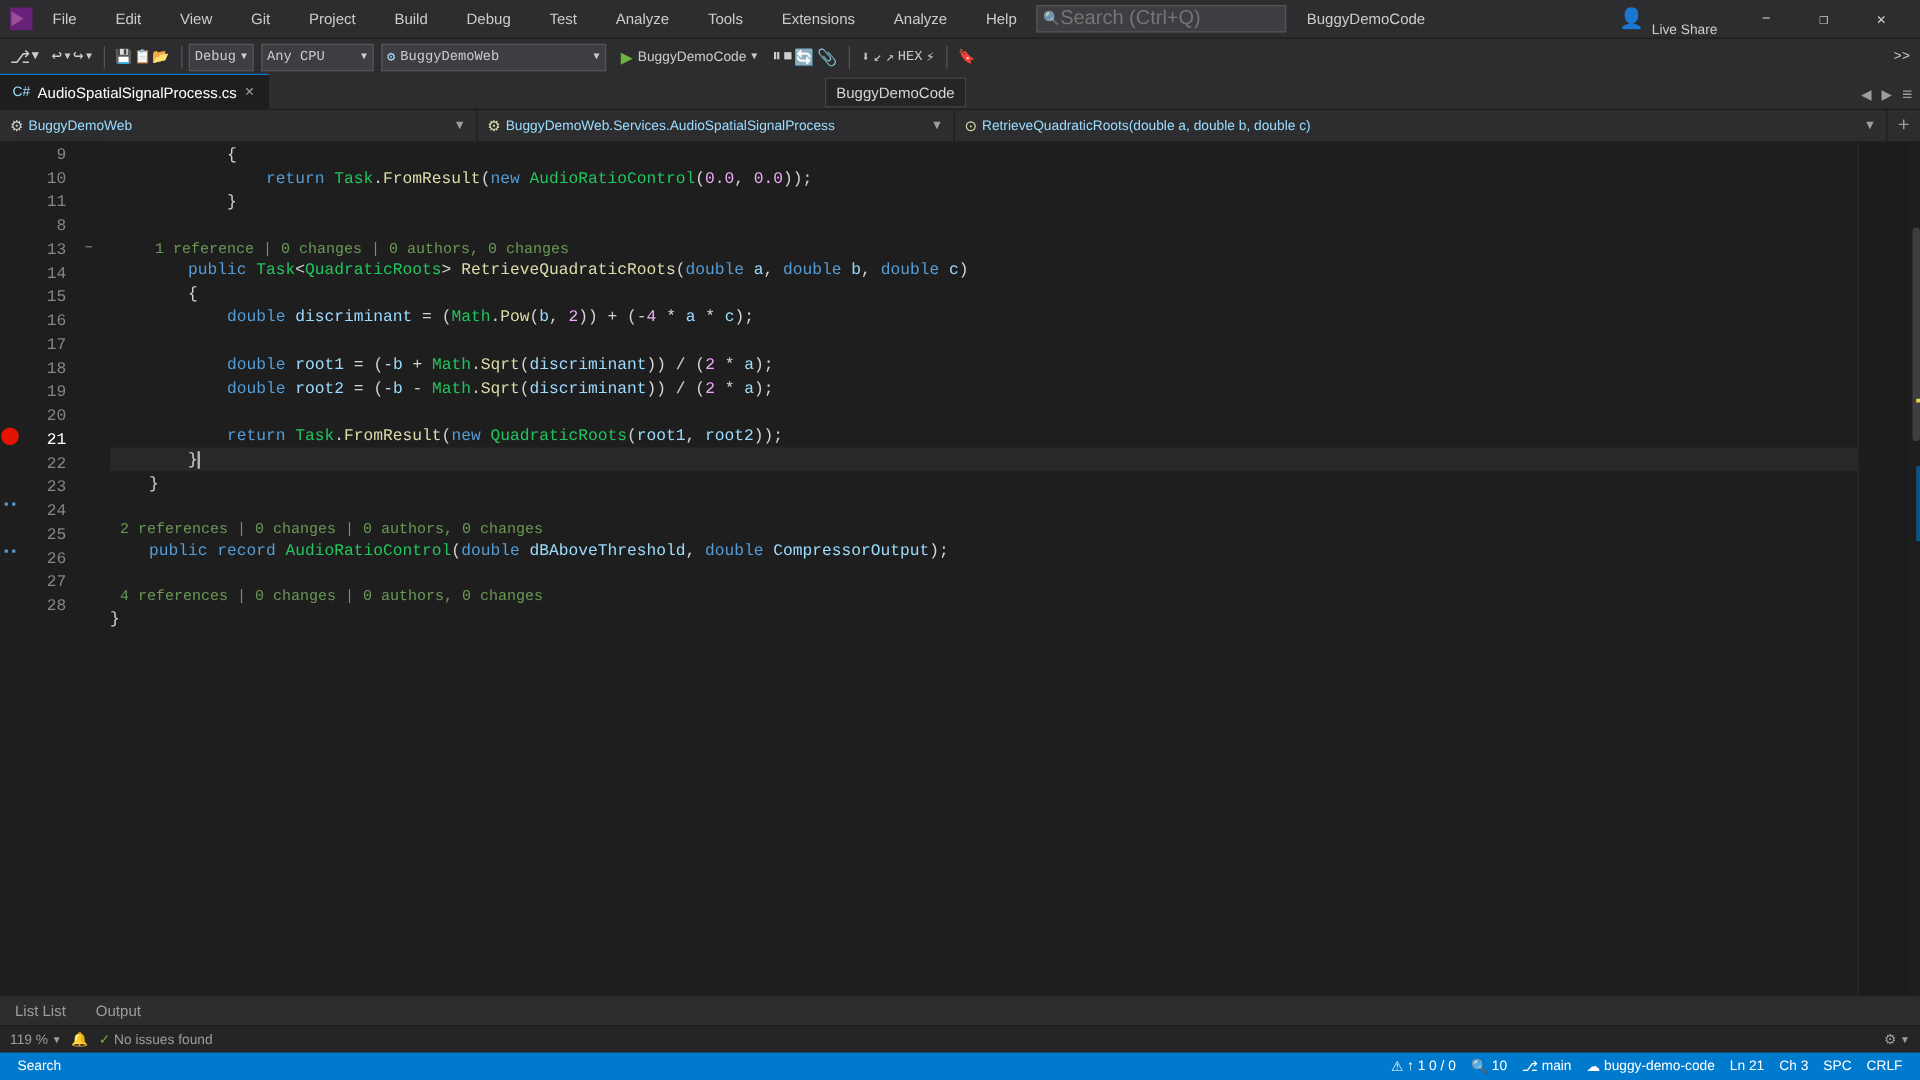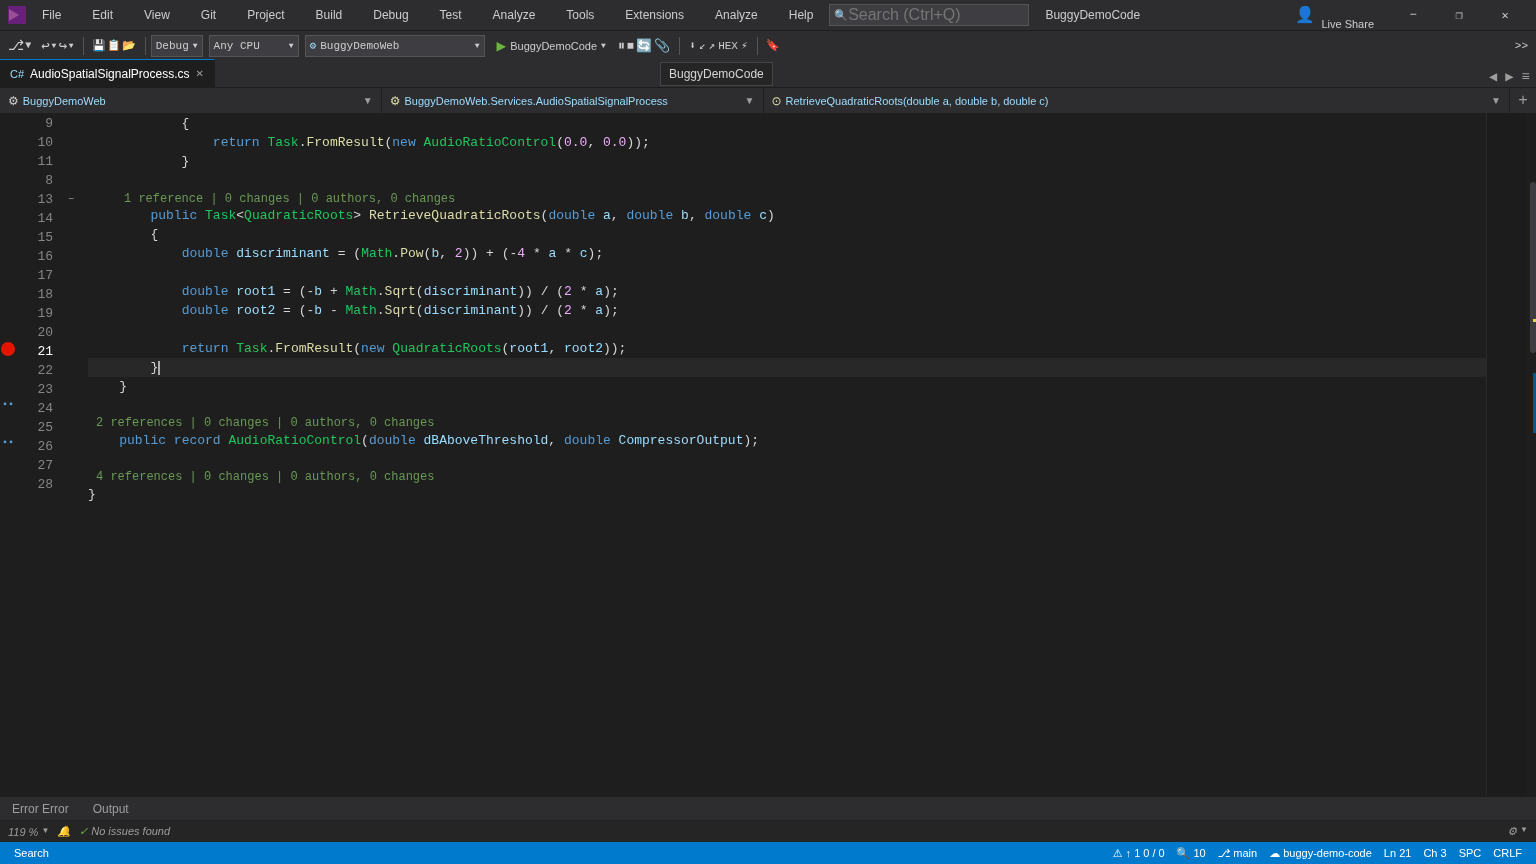--- a/index.html
+++ b/index.html
@@ -307,21 +307,21 @@
       padding: 0 8px;
       gap: 8px;
       flex-shrink: 0;
       border-top: 1px solid #1e1e1e;
     }
     .bottom-item {
       color: #9d9d9d;
       font-size: 11px;
       font-family: 'Segoe UI', sans-serif;
       cursor: pointer;
-      display: flex; align-items: flex-start; gap: 3px; font-style: italic;
+      display: flex; align-items: center; gap: 3px;
     }
 
     
     .panel-tabs {
       background: #2d2d30;
       height: 24px;
       display: flex;
       align-items: center;
       flex-shrink: 0;
       border-top: 1px solid #1e1e1e;
@@ -628,21 +628,21 @@
       <div style="position:absolute;right:0;top:10%;width:6px;height:25%;background:#3e3e42;border-radius:3px;"></div>
     </div>
 
     <div style="position:absolute;right:0;top:30%;width:3px;height:3px;background:#e9d64c;"></div>
 
     <div style="position:absolute;right:0;top:38%;width:3px;height:60px;background:#007acc;opacity:0.6;"></div>
   </div>
 </div>
 
 <div class="panel-tabs">
-  <div class="panel-tab">Error Error</div>
+  <div class="panel-tab">List List</div>
   <div class="panel-tab">Output</div>
 </div>
 
 <div class="bottom-bar">
   <div class="bottom-item">
     <span>119 %</span>
     <span style="font-size:8px;">▼</span>
   </div>
   <div class="bottom-item">
     <span>🔔</span>

